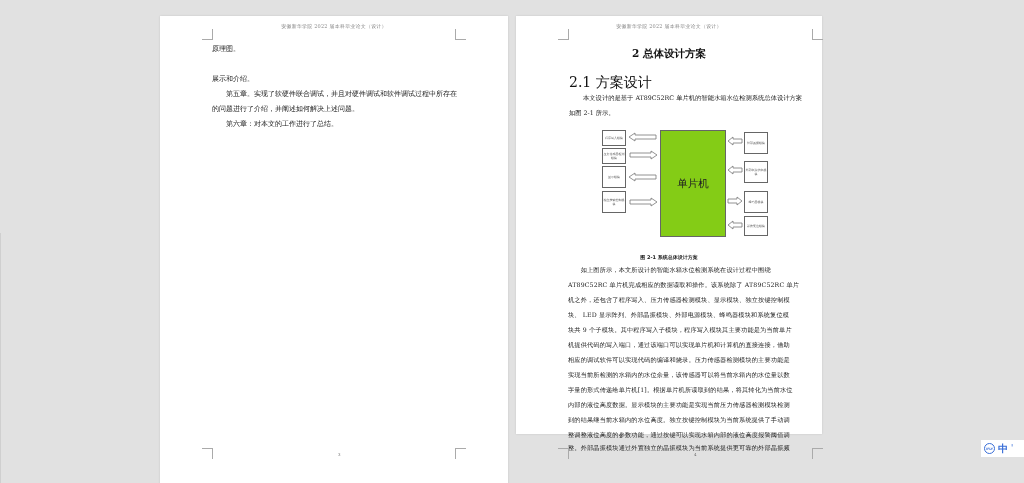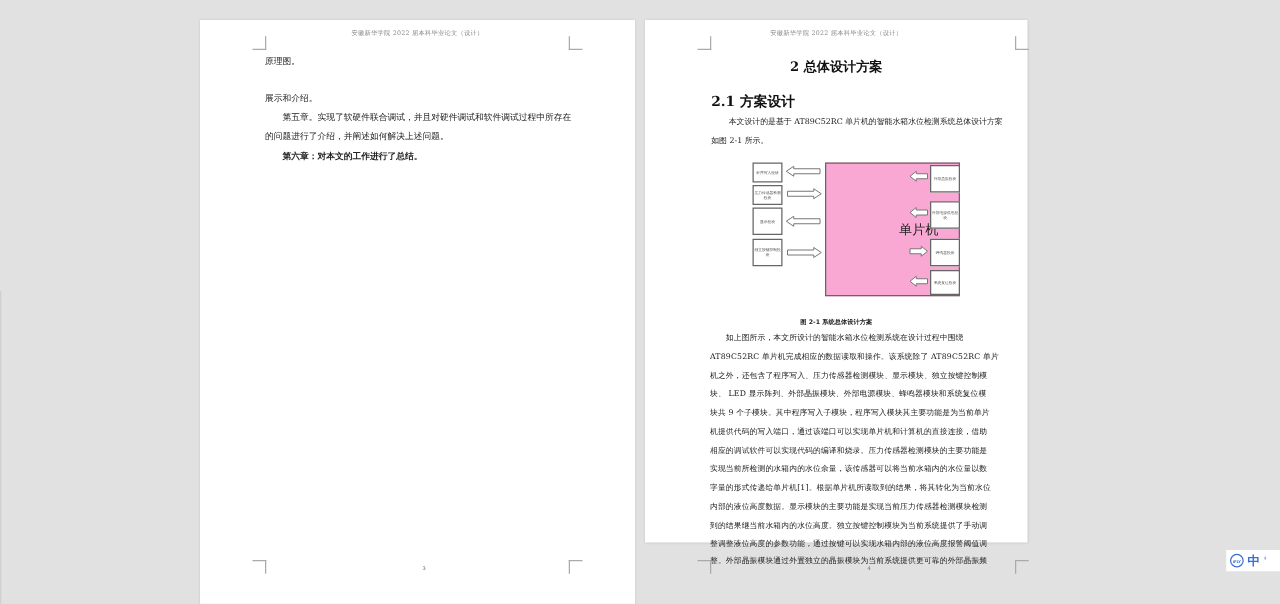--- a/index.html
+++ b/index.html
@@ -30,25 +30,25 @@
 
   .para {
     position:absolute; font-size:7px; line-height:15px; color:#222;
     text-align:justify; white-space:nowrap;
   }
 
   .h1 {
     position:absolute; left:0; right:0; top:31px; text-align:center;
     font-size:10.5px; font-weight:bold; color:#111;
   }
-  .h2 { position:absolute; font-size:11px; font-weight:bold; color:#111; }
+  .h2 { position:absolute; font-size:14px; font-weight:normal; color:#111; }
 
   
   .box { position:absolute; border:1px solid #666; background:#fff; font-family:"DejaVu Sans", sans-serif; font-size:3px; color:#555; display:flex; align-items:center; justify-content:center; text-align:center; line-height:4px; }
-  .mcu { position:absolute; border:1px solid #666; background:#f9a8d4; font-family:"DejaVu Sans", sans-serif; font-size:10.5px; color:#222; display:flex; align-items:center; justify-content:center;padding-left:42px; }
+  .mcu { position:absolute; border:1px solid #666; background:#84cc16; font-family:"DejaVu Sans", sans-serif; font-size:10.5px; color:#222; display:flex; align-items:center; justify-content:center; }
   .arrow { position:absolute; }
   .caption { position:absolute; left:0; right:0; text-align:center; font-size:5px; font-weight:bold; color:#222; font-family:"DejaVu Sans", sans-serif; }
 
   .body-line { position:absolute; left:52px; width:244px; font-size:6.2px; color:#222; white-space:nowrap; overflow:hidden; text-align:justify; letter-spacing:0.15px; }
   .scroll-edge { position:absolute; left:0; top:233px; width:1px; height:250px; background:#cfcfcf; }
 
   .ime {
     position:absolute; left:981px; top:440px; width:43px; height:17px;
     background:#fff; display:flex; align-items:center; gap:3px; padding-left:3px; box-sizing:border-box;
   }
@@ -61,21 +61,21 @@
 
 <div class="page" id="page1">
   <div class="hdr">安徽新华学院 2022 届本科毕业论文（设计）</div>
   <div class="corner c-tl" style="left:42px;top:13px;"></div>
   <div class="corner c-tr" style="left:295px;top:13px;"></div>
 
   <div class="para" style="left:52px;top:26px;">原理图。</div>
   <div class="para" style="left:52px;top:56px;font-family:Liberation Serif, serif;">展示和介绍。</div>
   <div class="para" style="left:52px;top:86px;">的问题进行了介绍，并阐述如何解决上述问题。</div>
   <div class="para" style="left:66px;top:71px;">第五章。实现了软硬件联合调试，并且对硬件调试和软件调试过程中所存在</div>
-  <div class="para" style="left:66px;top:101px;font-weight:bold;">第六章：对本文的工作进行了总结。</div>
+  <div class="para" style="left:66px;top:101px;">第六章：对本文的工作进行了总结。</div>
 
   <div class="corner c-bl" style="left:42px;top:432px;"></div>
   <div class="corner c-br" style="left:295px;top:432px;"></div>
   <div class="pnum" style="left:178px;top:436px;">3</div>
 </div>
 
 <div class="page" id="page2">
   <div class="hdr">安徽新华学院 2022 届本科毕业论文（设计）</div>
   <div class="corner c-tl" style="left:42px;top:13px;"></div>
   <div class="corner c-tr" style="left:296px;top:13px;"></div>

